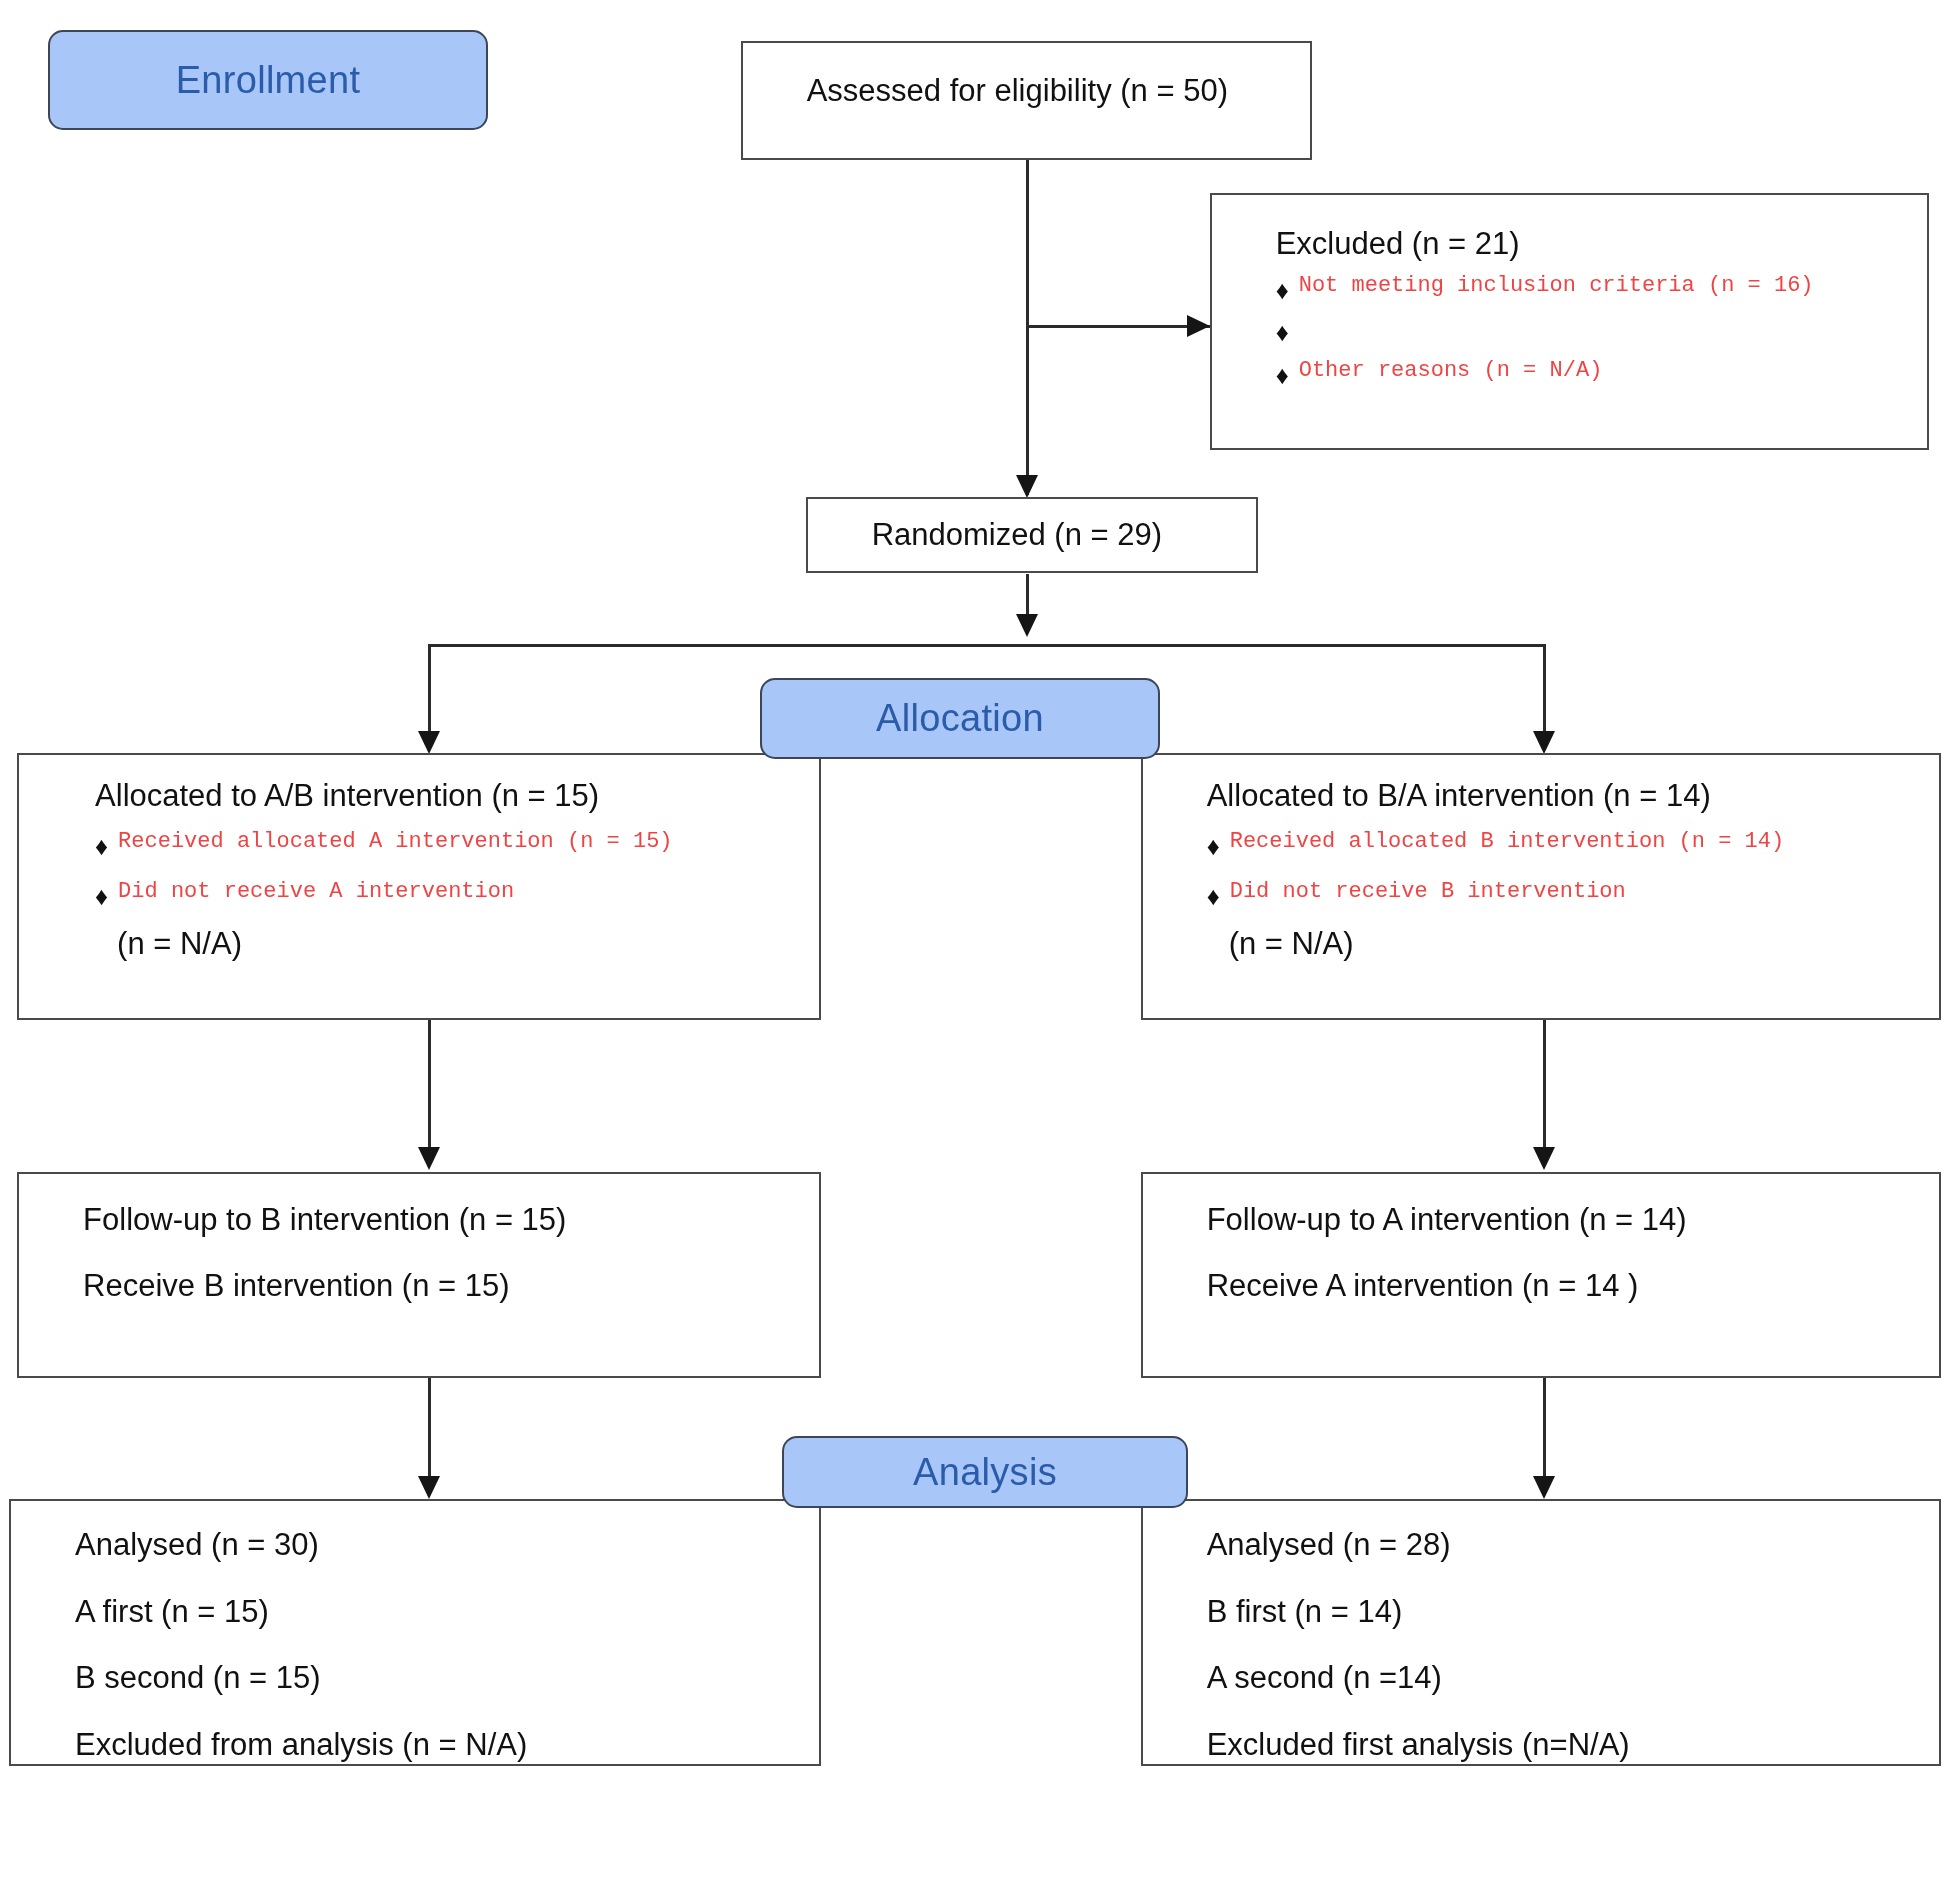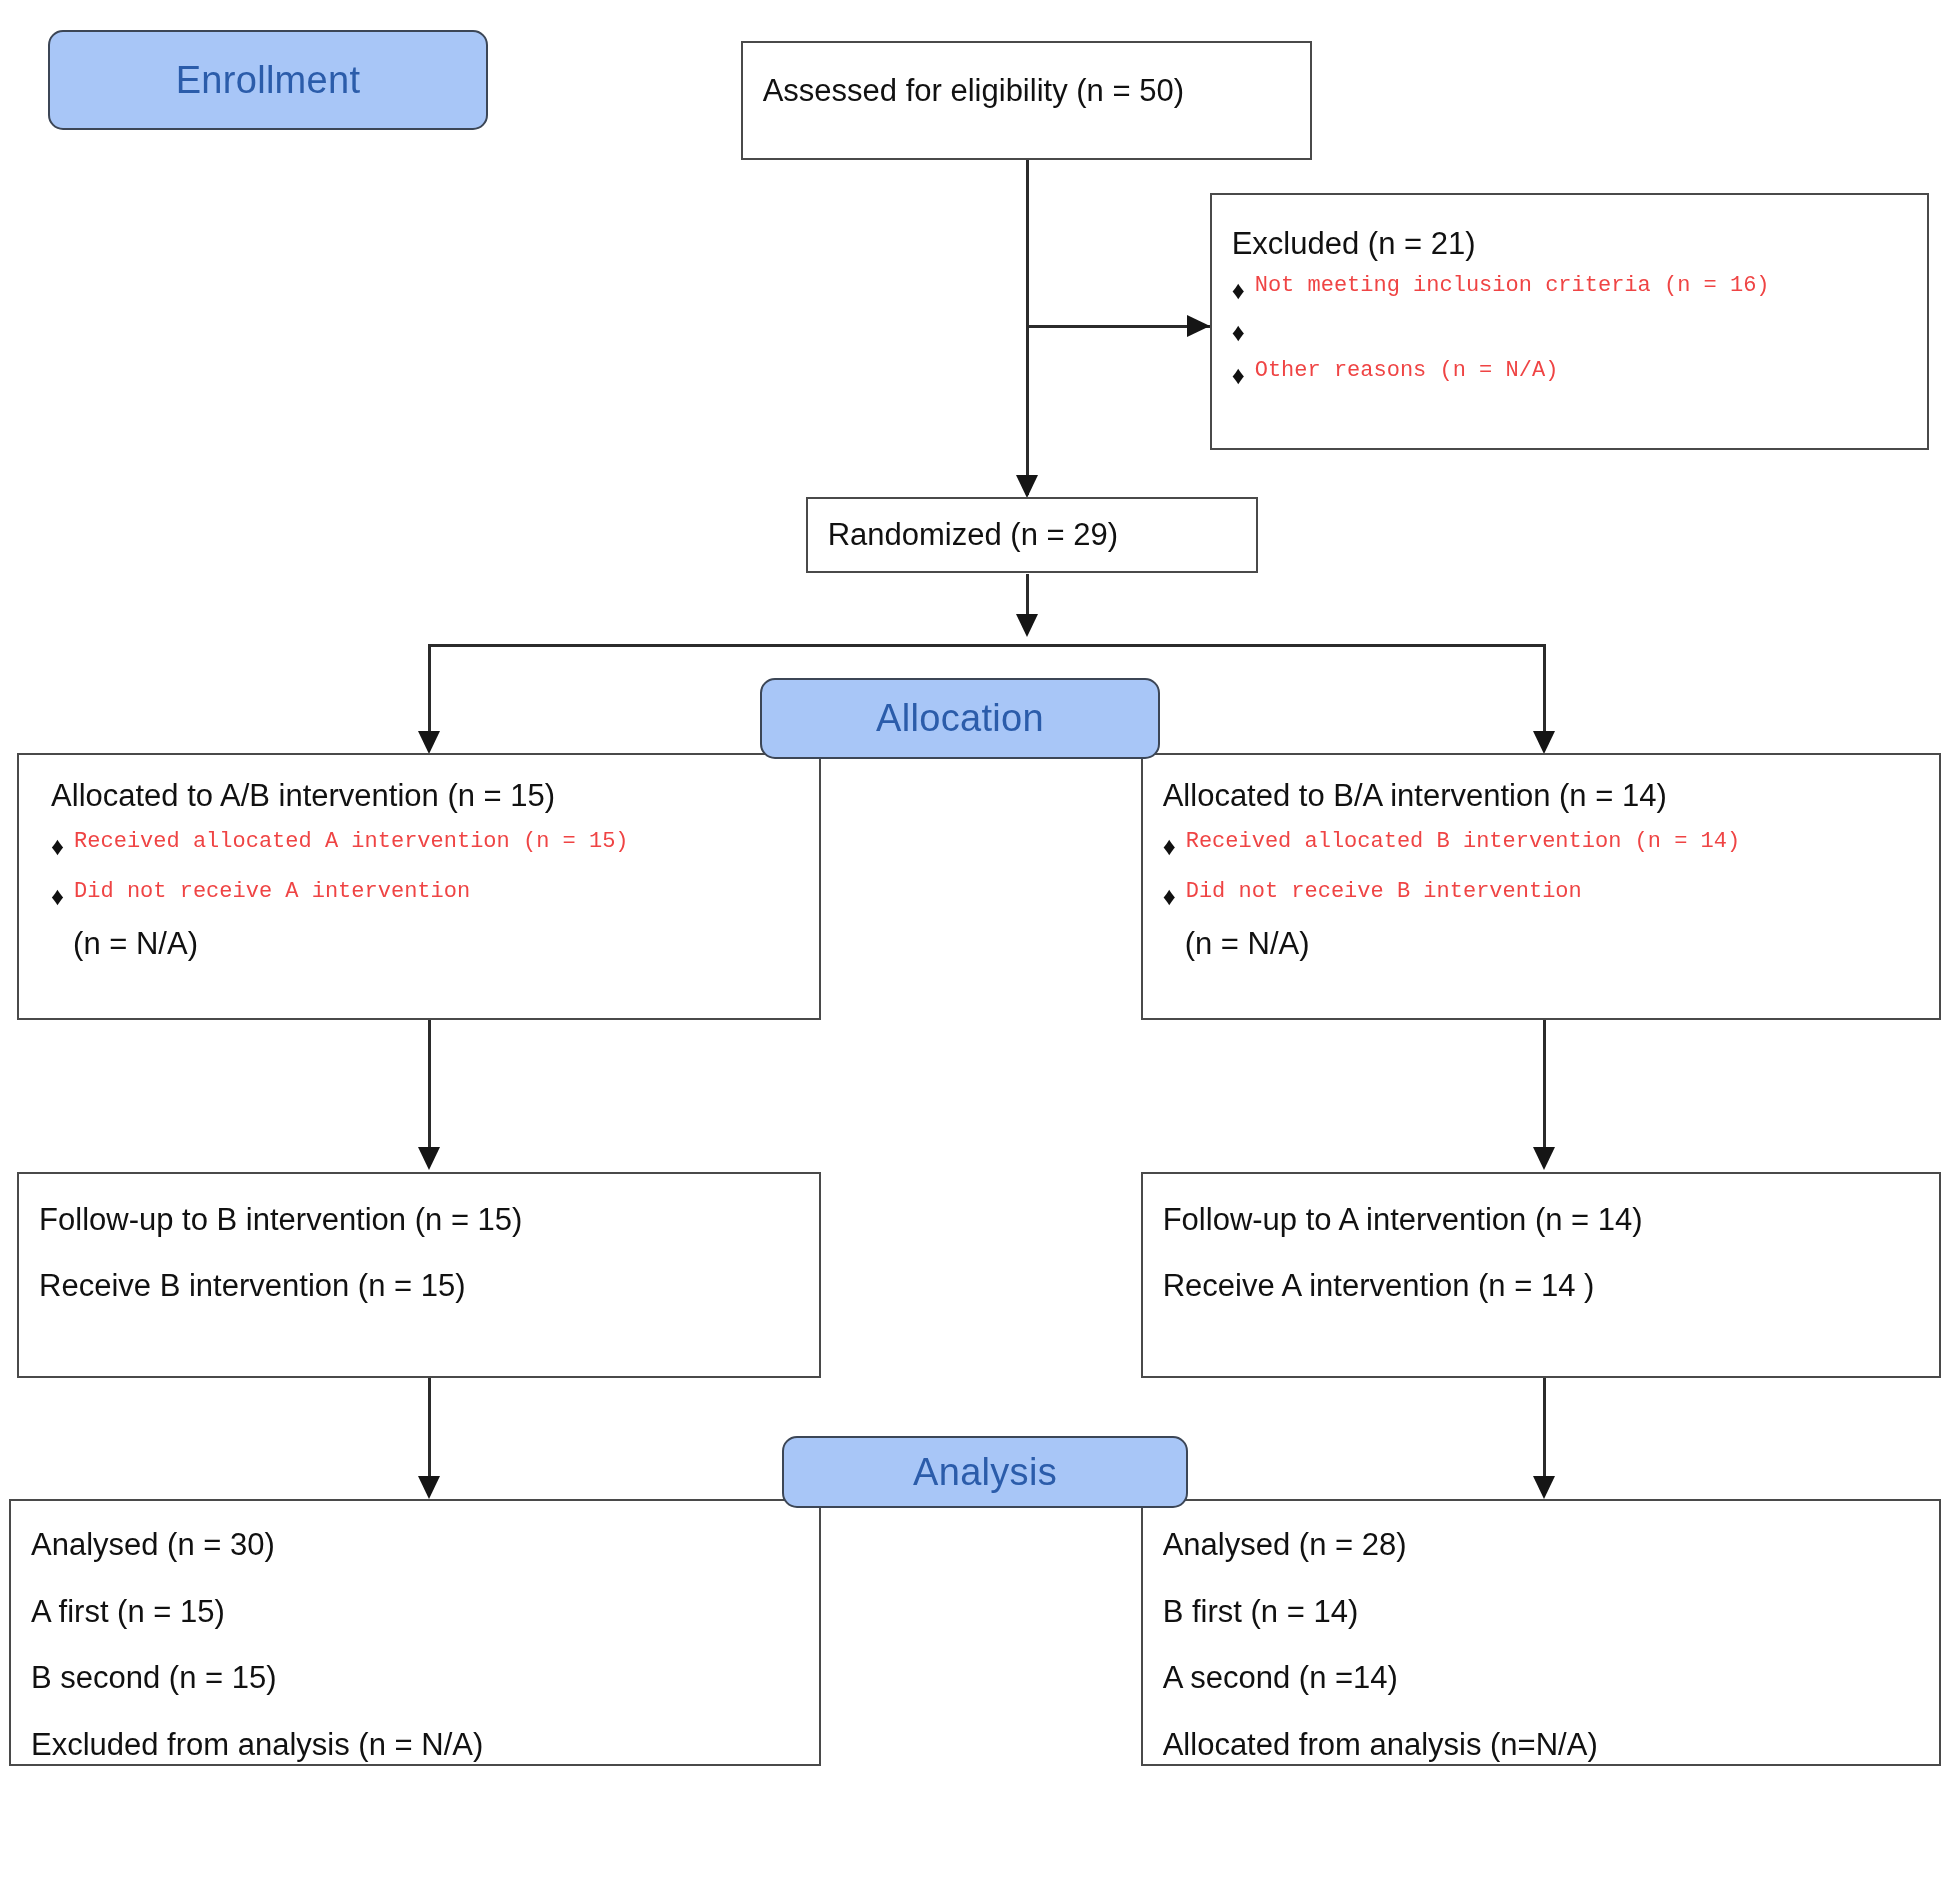--- a/index.html
+++ b/index.html
@@ -18,21 +18,21 @@
     box-sizing:border-box;
     z-index:6;
   }
   .box{
     position:absolute;
     background:#fff;
     border:2.9px solid #4a4a4a;
     box-sizing:border-box;
     z-index:4;
   }
-  .box .pad{padding:15px 19.7px 5.8px 19.7px;}
+  .box .pad{padding:15px 19.7px 5.8px 19.7px;margin-left:44px;}
   .line{ font-size:31px; color:#111; line-height:1.28; white-space:nowrap;}
   .gap{height:27px;}
   .bul{ display:flex; align-items:flex-start; }
   .bul .dot{
      width:23px;flex:0 0 23px;color:#111;font-size:25.5px;line-height:1.45;text-align:left;
   }
   .bul .txt{font-size:22px;color:#ef4444;line-height:1.3;font-family:Liberation Mono, monospace;}
   .indent{padding-left:22px;}
 
   
@@ -172,18 +172,18 @@
   </div>
 
   <div class="box" style="left:1141px;top:1499px;width:800px;height:267px;">
     <div class="pad" style="padding-top:24px;">
       <div class="line">Analysed  (n = 28)</div>
       <div class="gap"></div>
       <div class="line">B first (n = 14)</div>
       <div class="gap"></div>
       <div class="line">A second (n =14)</div>
       <div class="gap"></div>
-      <div class="line">Allocated from analysis (n=N/A)</div>
+      <div class="line">Excluded first analysis (n=N/A)</div>
     </div>
   </div>
 
 </div>
 
 
 </body></html>

